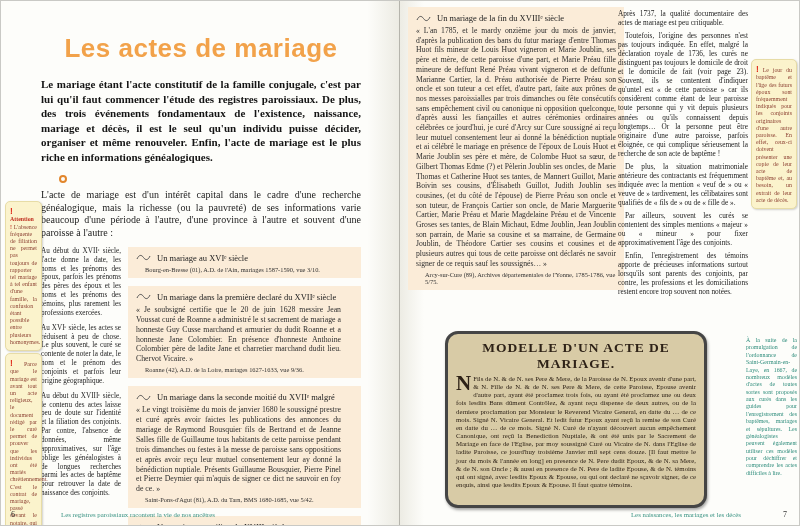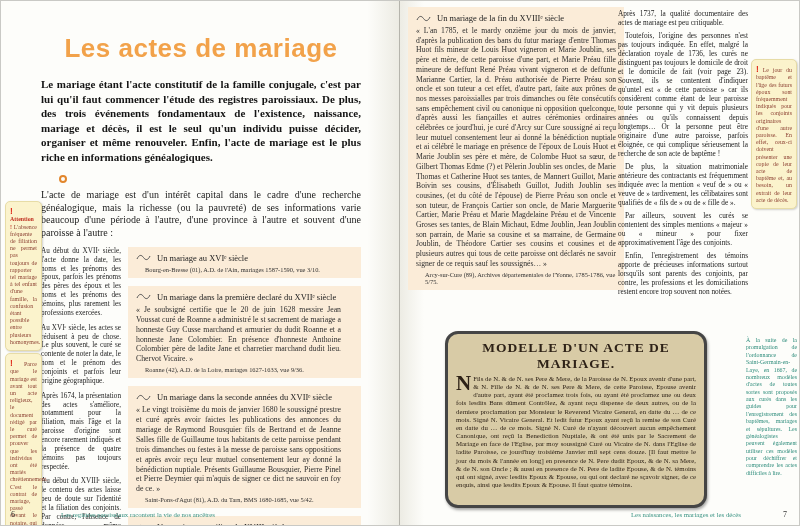--- a/index.html
+++ b/index.html
@@ -83,21 +83,20 @@
       <div class="section-head">
         <span class="ring-icon"></span>
       </div>
 
       <p class="lead">L'acte de mariage est d'un intérêt capital dans le cadre d'une recherche généalogique, mais la richesse (ou la pauvreté) de ses informations varie beaucoup d'une période à l'autre, d'une province à l'autre et souvent d'une paroisse à l'autre :</p>
 
       <div class="cols">
         <div class="col-a">
           <p>Au début du XVIIᵉ siècle, l'acte donne la date, les noms et les prénoms des époux, parfois les prénoms des pères des époux et les noms et les prénoms des témoins, plus rarement les professions exercées.</p>
           <p>Au XVIᵉ siècle, les actes se réduisent à peu de chose. Le plus souvent, le curé se contente de noter la date, le nom et le prénom des conjoints et parfois leur origine géographique.</p>
-          <p>Après 1674, la présentation des actes s'améliore, notamment pour la filiation, mais l'âge et la paroisse d'origine sont encore rarement indiqués et la présence de quatre témoins pas toujours respectée.</p>
           <p>Au début du XVIIIᵉ siècle, le contenu des actes laisse peu de doute sur l'identité et la filiation des conjoints. Par contre, l'absence de données, même approximatives, sur l'âge oblige les généalogistes à de longues recherches parmi les actes de baptême pour retrouver la date de naissance des conjoints.</p>
         </div>
 
         <div class="col-b">
 
           <div class="qbox">
             <div class="qhead">
               <svg class="squiggle" width="15" height="7" viewBox="0 0 15 7">
                   <path d="M1 5 C3 0.5, 5.5 0.5, 7.5 3.5 S12 6.5, 14 2" stroke="#555" stroke-width="1" fill="none"></path>
                 </svg>
@@ -115,21 +114,21 @@
             </div>
             <p class="qtext">« Je soubsigné certifie que le 20 de juin 1628 messire Jean Voussat curé de Roanne a administré le st sacrement de mariage a honneste Guy Cusse marchand et armurier du dudit Roanne et a honneste Jane Colombier. En présence d'honneste Anthoine Colombier père de ladite Jane et charretier marchand dudit lieu. Chervot Vicaire. »</p>
             <p class="qsrc">Roanne (42), A.D. de la Loire, mariages 1627-1633, vue 9/36.</p>
           </div>
 
           <div class="qbox">
             <div class="qhead">
               <svg class="squiggle" width="15" height="7" viewBox="0 0 15 7">
                   <path d="M1 5 C3 0.5, 5.5 0.5, 7.5 3.5 S12 6.5, 14 2" stroke="#555" stroke-width="1" fill="none"></path>
                 </svg>
-              <span>Un mariage dans la seconde années du XVIIᵉ siècle</span>
+              <span>Un mariage dans la seconde moitié du XVIIᵉ malgré</span>
             </div>
             <p class="qtext">« Le vingt troisième du mois de janvier 1680 le soussigné prestre et curé après avoir faictes les publications des annonces du mariage de Raymond Bousquier fils de Bertrand et de Jeanne Salles fille de Guillaume tous habitants de cette paroisse pendant trois dimanches ou festes à la messe de paroisse sans oppositions et après avoir reçu leur mutuel consentement leur ay donné la bénédiction nuptiale. Présents Guillaume Bousquier, Pierre Pinel et Pierre Deymier qui m'aquis de signer ce dict ne sauvoir en foy de ce. »</p>
             <p class="qsrc">Saint-Pons-d'Agut (81), A.D. du Tarn, BMS 1680-1685, vue 5/42.</p>
           </div>
 
           <div class="qbox">
             <div class="qhead">
               <svg class="squiggle" width="15" height="7" viewBox="0 0 15 7">
                   <path d="M1 5 C3 0.5, 5.5 0.5, 7.5 3.5 S12 6.5, 14 2" stroke="#555" stroke-width="1" fill="none"></path>
                 </svg>

